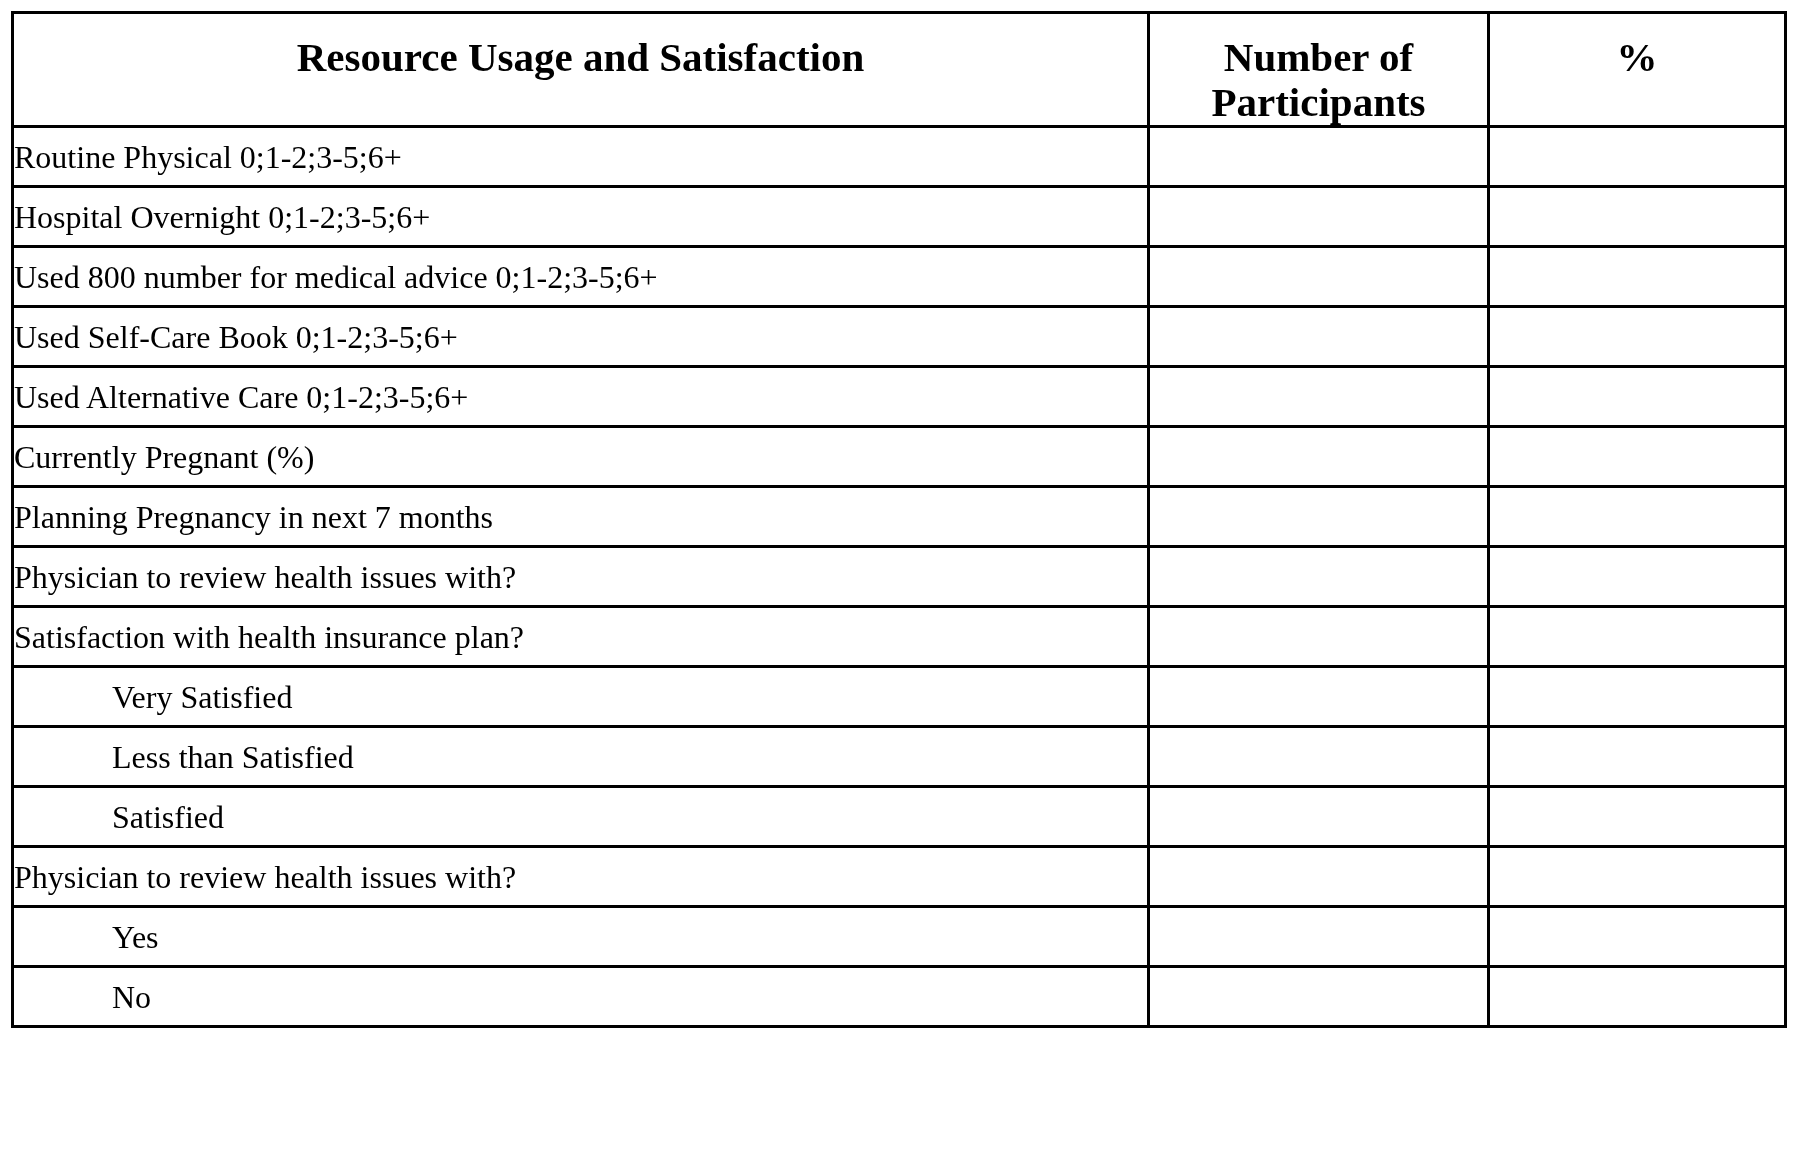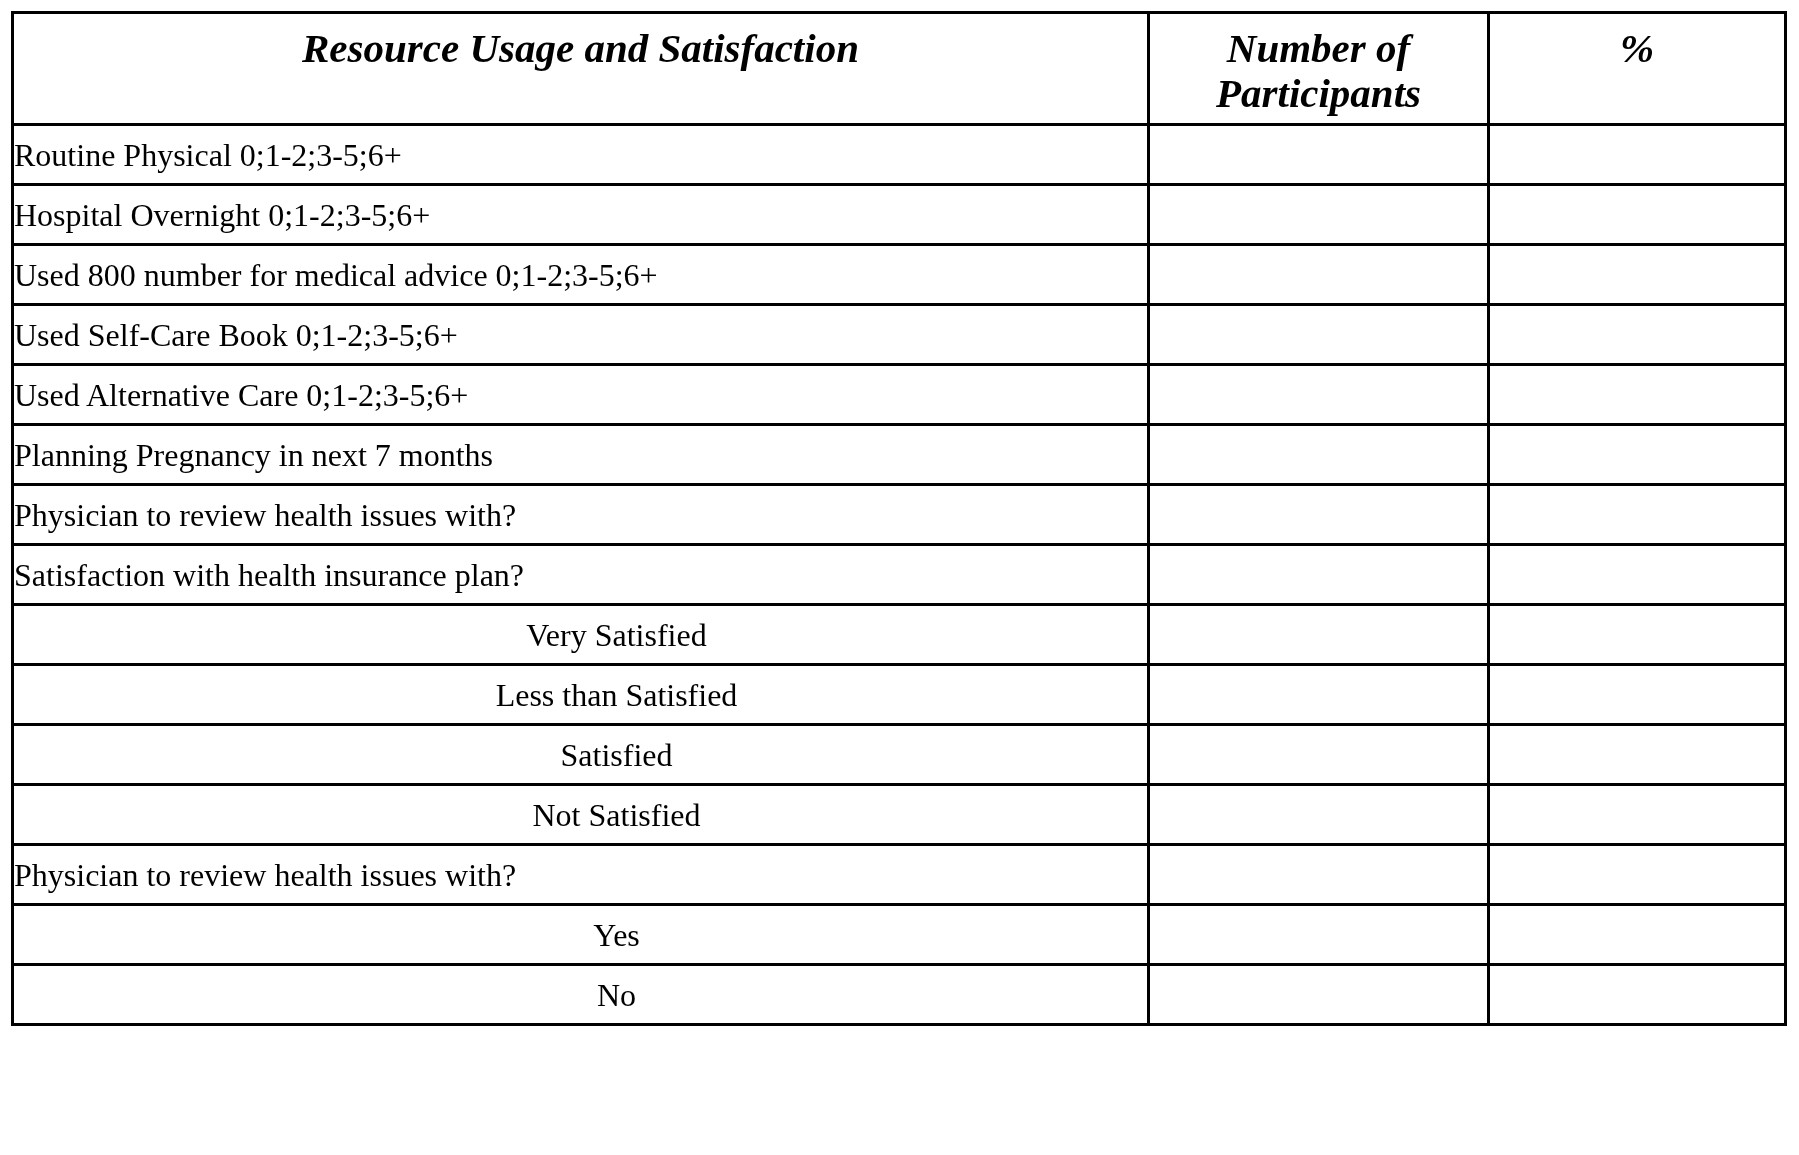--- a/index.html
+++ b/index.html
@@ -35,32 +35,31 @@
       overflow: hidden;
       white-space: nowrap;
     }
     table.survey thead th {
       height: 112px;
       vertical-align: top;
       text-align: center;
       font-weight: bold;
       font-size: 41px;
       line-height: 45px;
-      padding-top: 12px;
+      padding-top: 21px;
       box-sizing: border-box;
-      font-style: italic;
     }
     table.survey tbody td {
       height: 57px;
       font-size: 32px;
       line-height: 56px;
       vertical-align: middle;
     }
     td.label { padding-left: 21px; }
-    td.label.indent { padding-left: 72px; text-align: center; }
+    td.label.indent { padding-left: 98px; }
     td.value, td.pct { text-align: center; }
   </style>
 </head>
 <body>
 
 <div class="table-wrap">
   <table class="survey">
     <colgroup>
       <col class="c1">
         <col class="c2">
@@ -100,20 +99,25 @@
         <td class="label">Used Self-Care Book 0;1-2;3-5;6+</td>
         <td class="value"></td>
         <td class="pct"></td>
       </tr>
       <tr>
         <td class="label">Used Alternative Care 0;1-2;3-5;6+</td>
         <td class="value"></td>
         <td class="pct"></td>
       </tr>
       <tr>
+        <td class="label">Currently Pregnant (%)</td>
+        <td class="value"></td>
+        <td class="pct"></td>
+      </tr>
+      <tr>
         <td class="label">Planning Pregnancy in next 7 months</td>
         <td class="value"></td>
         <td class="pct"></td>
       </tr>
       <tr>
         <td class="label">Physician to review health issues with?</td>
         <td class="value"></td>
         <td class="pct"></td>
       </tr>
       <tr>
@@ -130,25 +134,20 @@
         <td class="label indent">Less than Satisfied</td>
         <td class="value"></td>
         <td class="pct"></td>
       </tr>
       <tr>
         <td class="label indent">Satisfied</td>
         <td class="value"></td>
         <td class="pct"></td>
       </tr>
       <tr>
-        <td class="label indent">Not Satisfied</td>
-        <td class="value"></td>
-        <td class="pct"></td>
-      </tr>
-      <tr>
         <td class="label">Physician to review health issues with?</td>
         <td class="value"></td>
         <td class="pct"></td>
       </tr>
       <tr>
         <td class="label indent">Yes</td>
         <td class="value"></td>
         <td class="pct"></td>
       </tr>
       <tr>

